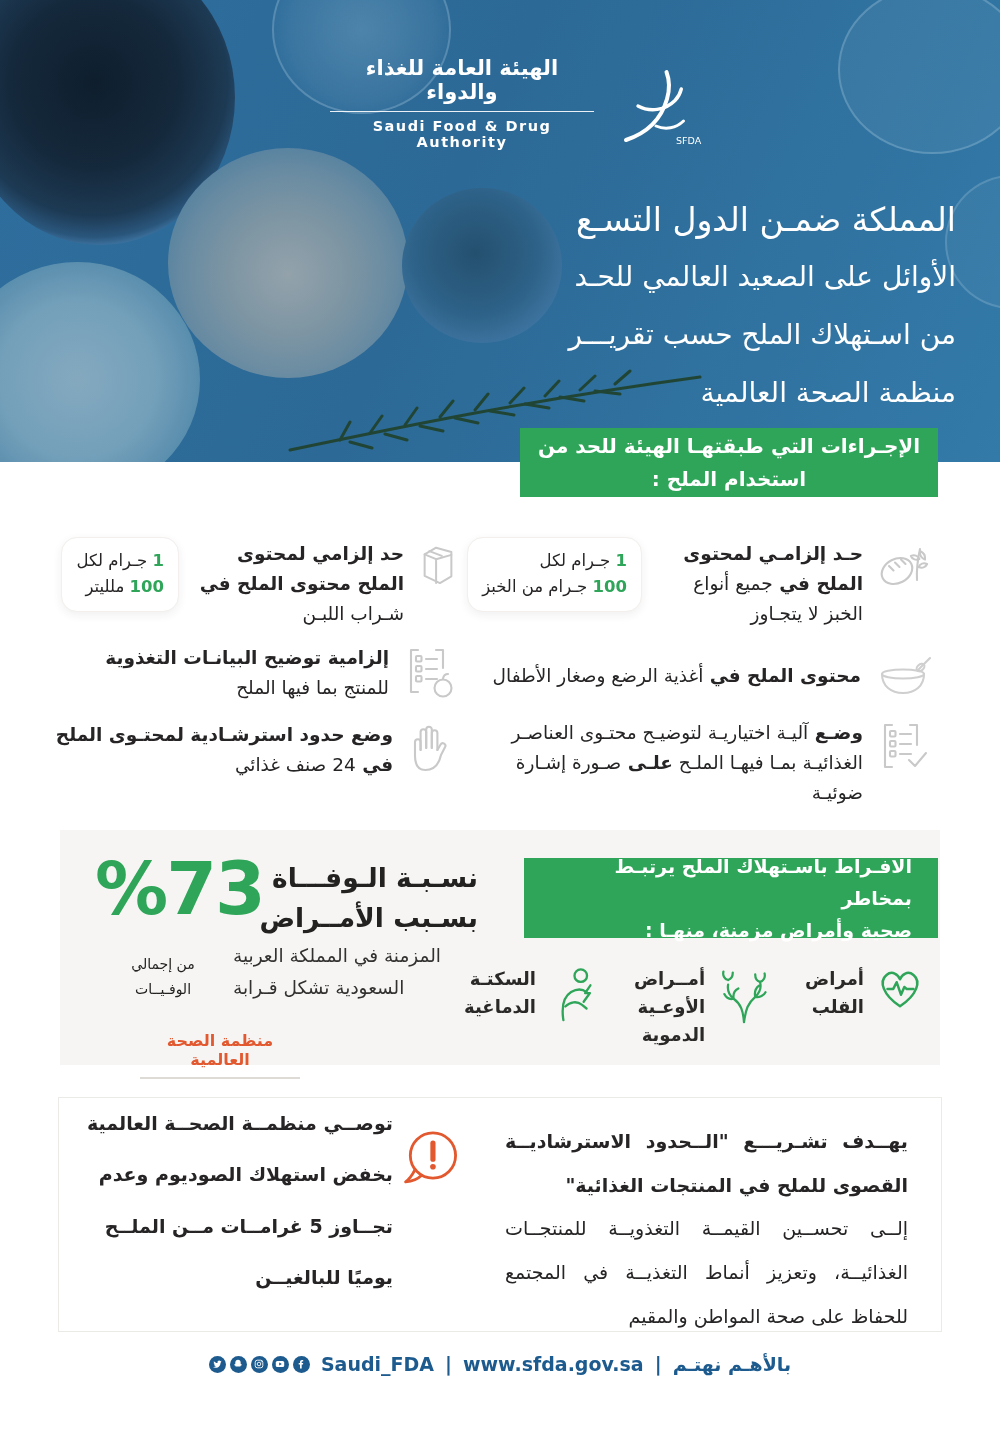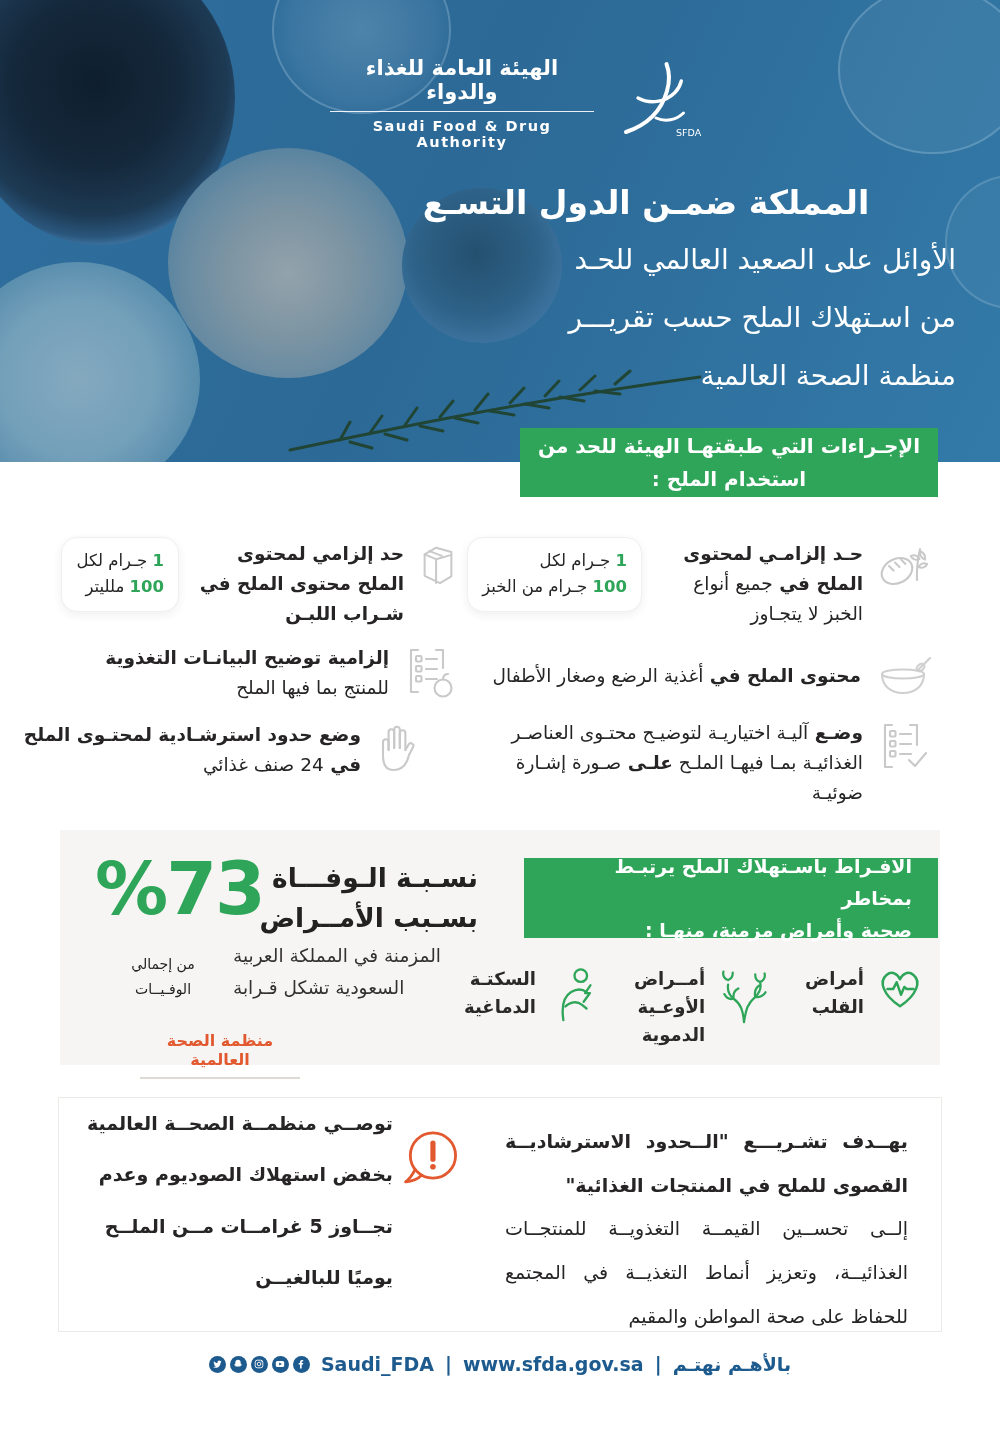--- a/index.html
+++ b/index.html
@@ -17,50 +17,50 @@
   .bowl-bl{left:-45px;top:262px;width:245px;height:235px;
       background:radial-gradient(circle at 50% 50%,#84a9bf 0%,#74a0ba 45%,#5b8fae 70%,#477ea6 86%,rgba(71,126,166,0) 100%);}
   .bowl-right{left:402px;top:188px;width:160px;height:155px;
       background:radial-gradient(circle at 46% 42%,#24506f 0%,#2e6288 50%,#3d74a0 75%,rgba(61,116,160,0) 96%);}
   .bowl-tr{left:272px;top:-55px;width:175px;height:165px;border:2px solid rgba(200,225,240,.25);
       background:radial-gradient(circle at 50% 50%,rgba(140,180,205,.35),rgba(120,165,195,.18) 60%,rgba(0,0,0,0) 82%);}
   .bowl-f1{left:838px;top:-15px;width:185px;height:165px;border:2px solid rgba(215,235,245,.22);background:rgba(255,255,255,.05);}
   .bowl-f2{left:945px;top:175px;width:130px;height:130px;border:2px solid rgba(215,235,245,.18);background:rgba(255,255,255,.04);}
   .rosemary{position:absolute;left:270px;top:355px;}
 
-  .logo{position:absolute;left:330px;top:56px;width:372px;display:flex;direction:ltr;align-items:flex-start;gap:20px;color:#fff;}
+  .logo{position:absolute;left:330px;top:56px;width:372px;display:flex;direction:ltr;align-items:flex-end;gap:20px;color:#fff;}
   .logo-text{flex:1;text-align:center;direction:rtl;}
   .logo-ar{font-size:21px;font-weight:bold;padding-bottom:7px;border-bottom:1.5px solid rgba(255,255,255,.9);}
   .logo-en{font-size:14.5px;font-weight:bold;letter-spacing:1.5px;padding-top:6px;direction:ltr;}
   .logo-mark{flex:0 0 auto;}
 
   .hero-title{position:absolute;top:183px;right:44px;width:620px;direction:rtl;text-align:right;color:#fff;}
-  .ht1{font-size:33px;font-weight:bold;margin:0 0 21px;text-align:center;}
+  .ht1{font-size:33px;font-weight:normal;margin:17px 0 21px;}
   .ht{font-size:28px;font-weight:normal;margin:0 0 25px;}
 
   
   .gbox{background:#2ea558;color:#fff;font-weight:bold;direction:rtl;box-sizing:border-box;}
   .gbox1{position:absolute;top:428px;right:62px;width:418px;height:69px;display:flex;flex-direction:column;
          justify-content:center;text-align:center;font-size:20px;line-height:1.65;}
   .gbox2{position:absolute;top:28px;right:2px;width:414px;height:80px;display:flex;flex-direction:column;
          justify-content:center;text-align:right;padding:0 26px;font-size:19px;line-height:1.7;}
 
   
   .action{position:absolute;display:flex;direction:rtl;align-items:flex-start;gap:13px;}
   .aicon{flex:0 0 auto;margin-top:1px;}
   .aicon svg{display:block;}
   .atext{margin:2px 0 0;font-size:18.5px;line-height:1.62;text-align:right;direction:rtl;}
   .r1{top:537px;right:68px;width:462px;}
   .r1 .atext{width:208px;flex:0 0 auto;}
   .r2{top:650px;right:68px;width:480px;align-items:center;}
   .r3{top:716px;right:72px;width:455px;}
   .l1{top:537px;right:541px;width:402px;}
-  .l1 .atext{width:212px;flex:0 0 auto;font-weight:bold;}
+  .l1 .atext{width:212px;flex:0 0 auto;}
   .l2{top:641px;right:544px;width:402px;}
-  .l3{top:718px;right:580px;width:398px;}
+  .l3{top:718px;right:548px;width:398px;}
 
   .badge{background:#fff;border:1px solid #f2efec;border-radius:16px;box-shadow:0 3px 10px rgba(40,40,40,.07);
          padding:10px 14px;font-size:16.5px;line-height:1.6;text-align:right;white-space:nowrap;direction:rtl;}
   .badge .num{color:#2ea558;font-weight:bold;}
 
   
   .statsec{position:absolute;top:830px;right:60px;width:880px;height:235px;background:#f6f5f3;}
   .stitle{position:absolute;top:28px;right:462px;width:245px;margin:0;font-size:26.5px;font-weight:bold;color:#242220;
           line-height:1.5;white-space:pre-line;text-align:right;direction:rtl;}
   .ssub{position:absolute;top:110px;right:462px;width:245px;margin:0;font-size:18.5px;color:#33312f;

